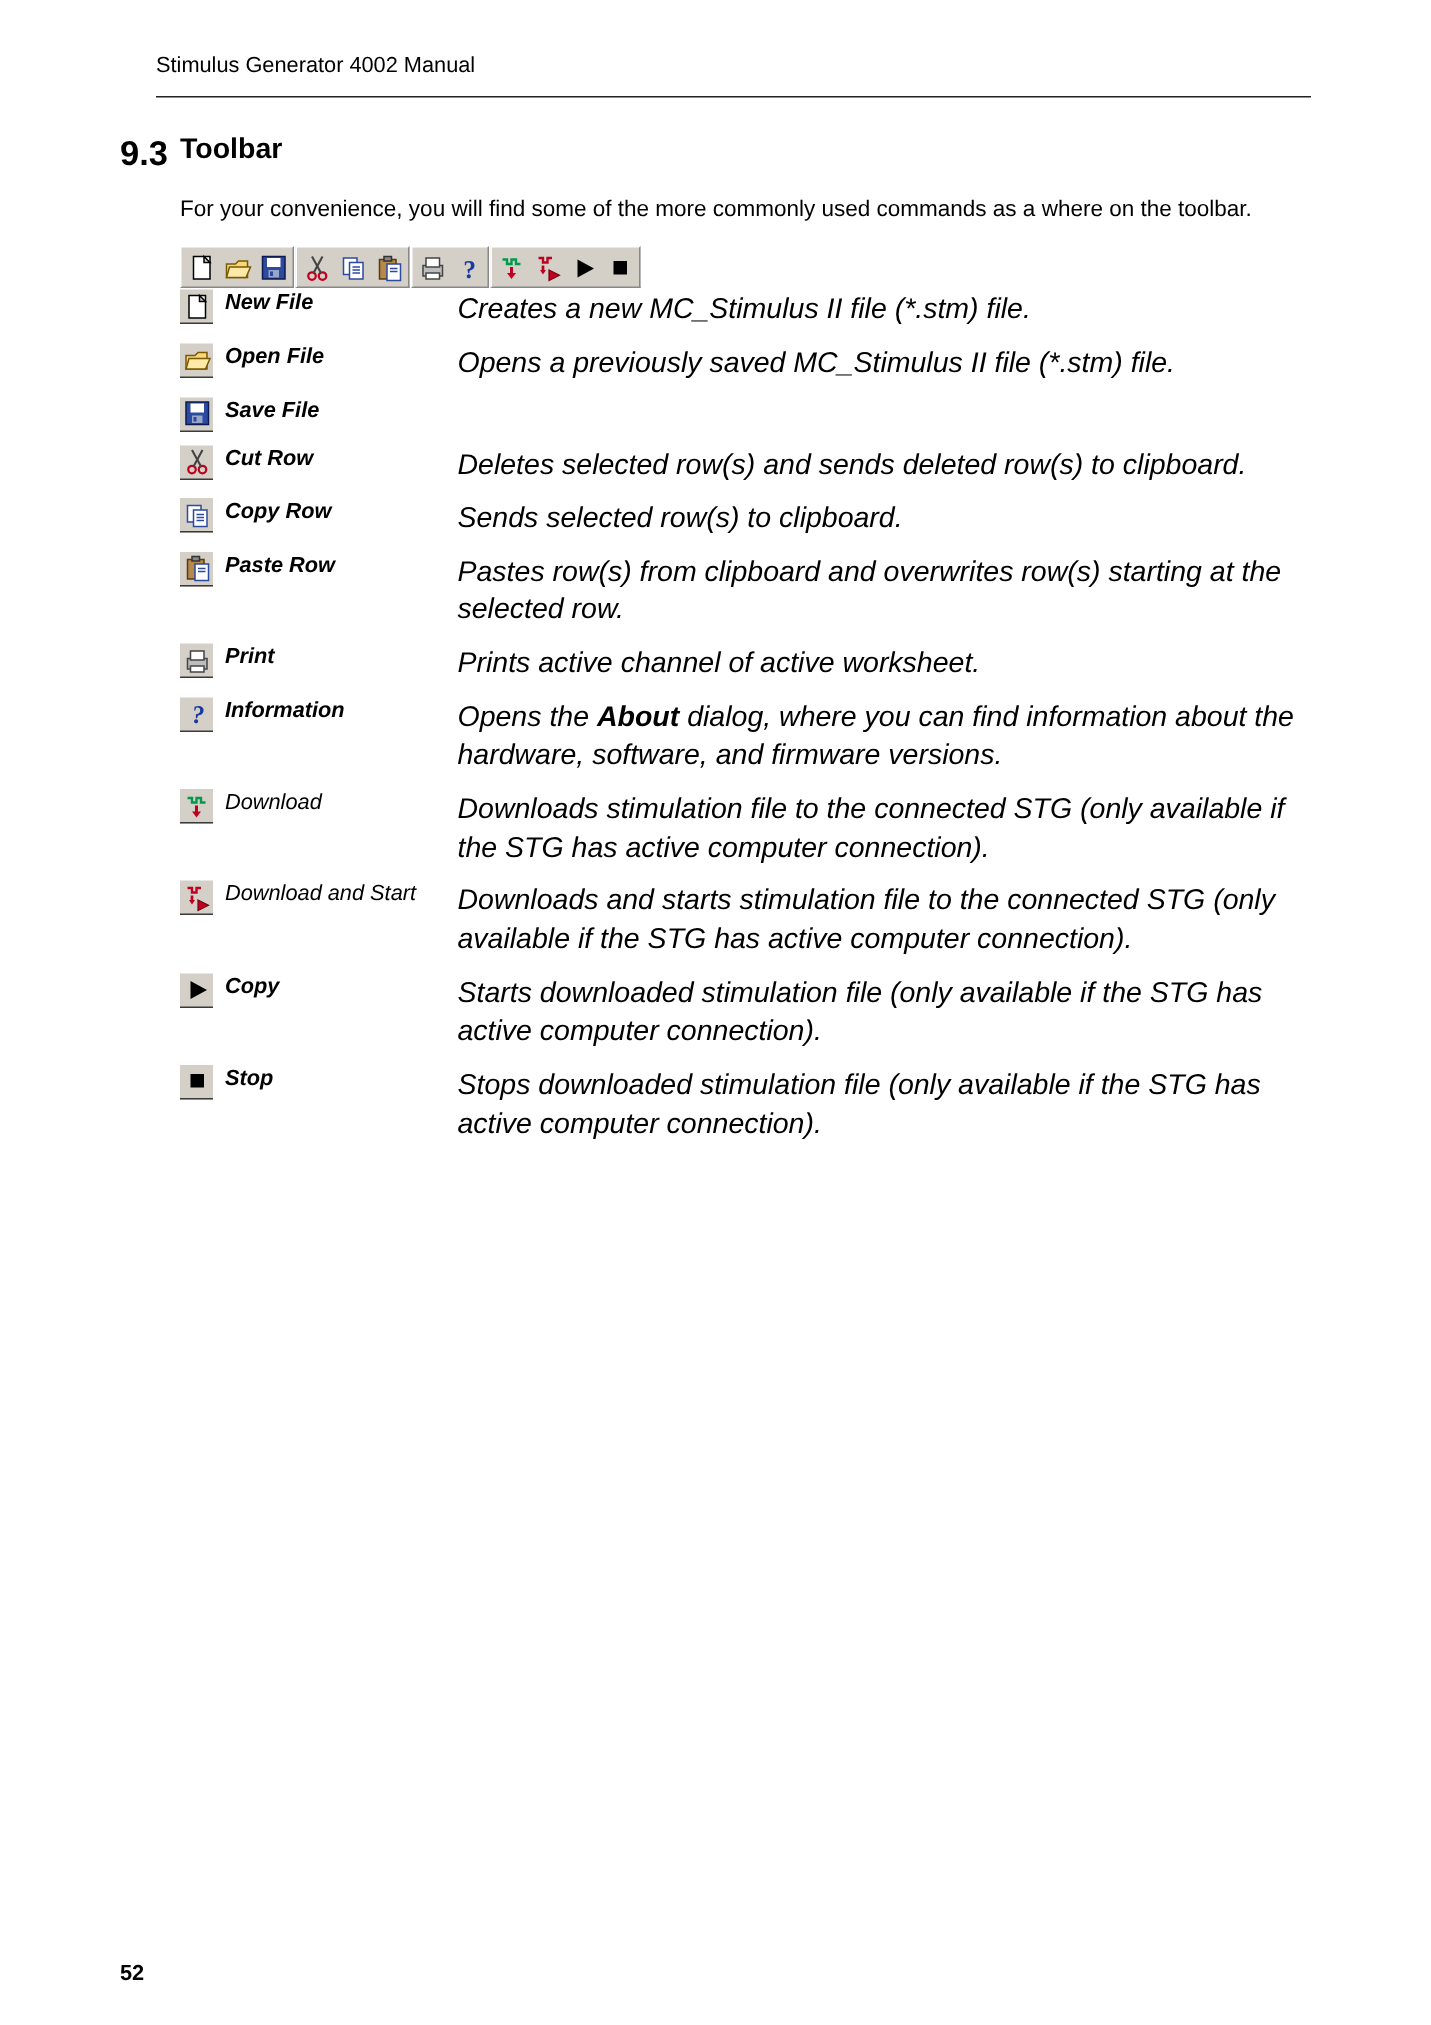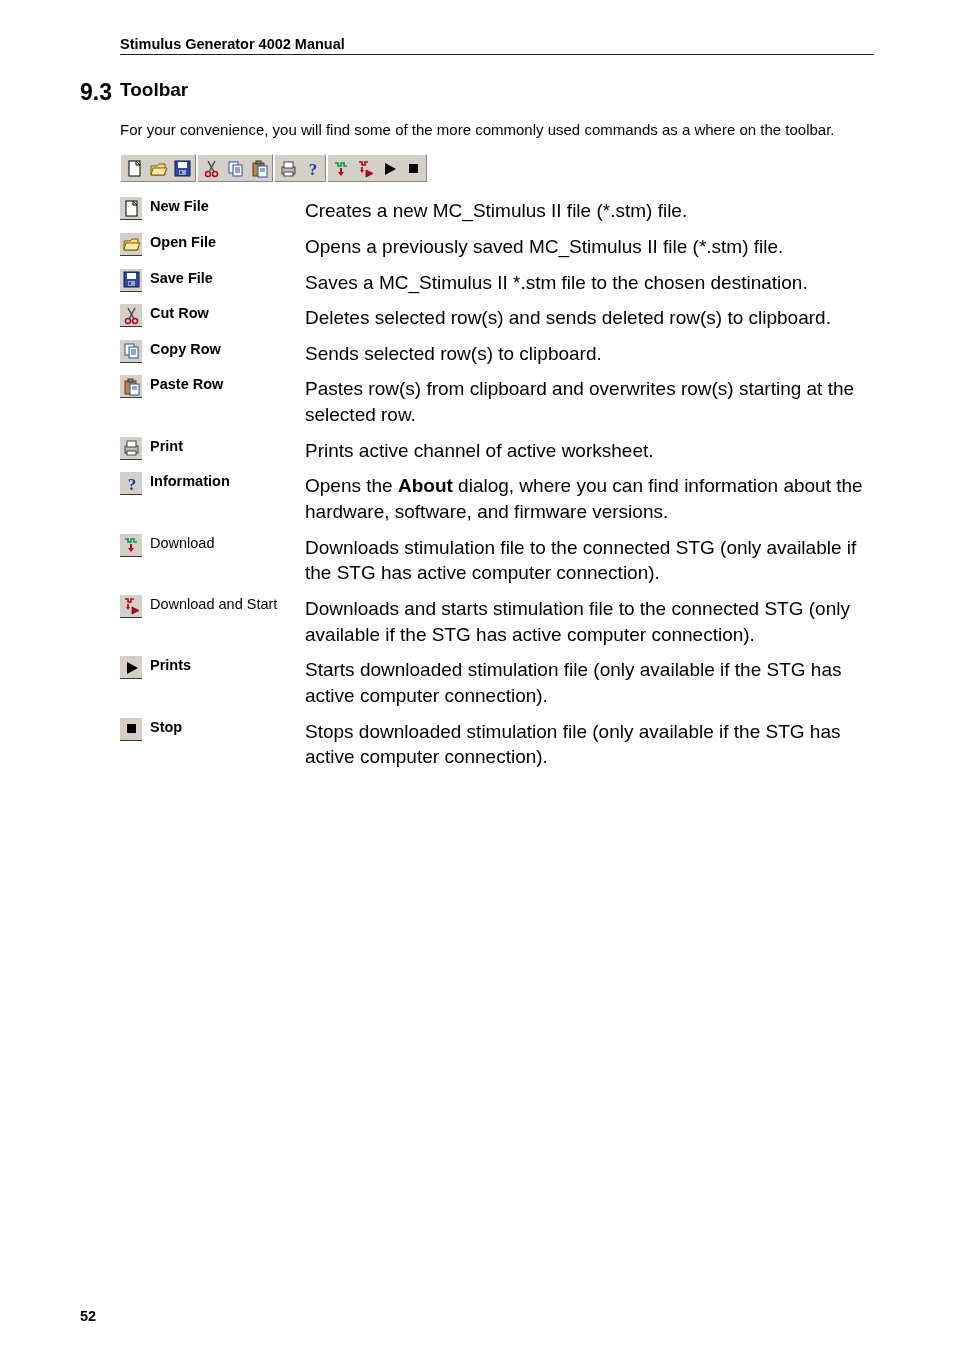--- a/index.html
+++ b/index.html
@@ -11,25 +11,25 @@
     width: 954px;
   }
   .page {
     width: 954px;
     height: 1350px;
     position: relative;
     box-sizing: border-box;
     padding: 36px 80px 0 80px;
   }
   .running-head {
-    font-weight: bold;
+    font-weight: normal;
     font-size: 14.5px;
-    padding-bottom: 2px;
+    padding-bottom: 12px;
     border-bottom: 1.5px solid #222;
-    margin-left: 40px;
+    margin-left: 24px;
   }
   .sec-row {
     display: flex;
     margin-top: 24px;
   }
   .sec-num {
     width: 40px;
     font-size: 23px;
     font-weight: bold;
   }
@@ -63,21 +63,21 @@
     height: 24px;
     display: flex;
     align-items: center;
     justify-content: center;
     background: #d4d0c8;
     box-sizing: border-box;
   }
   .tb-btn svg { display: block; }
   .def-list {
     margin-left: 40px;
-    margin-top: 14px;
+    font-style: italic;
   }
   .def-row {
     display: flex;
     align-items: flex-start;
     margin-bottom: 8px;
   }
   .def-icon {
     width: 30px;
     flex: 0 0 30px;
     display: flex;
@@ -313,21 +313,20 @@
       </div>
       <div class="def-row">
         <div class="def-icon">
           <div class="ibox">
             <svg width="19" height="19" viewBox="0 0 19 19">
               <use href="#ic-save-file"></use>
             </svg>
           </div>
         </div>
         <div class="def-term">Save File</div>
-        <div class="def-desc">Saves a MC_Stimulus II *.stm file to the chosen destination.</div>
       </div>
       <div class="def-row">
         <div class="def-icon">
           <div class="ibox">
             <svg width="19" height="19" viewBox="0 0 19 19">
               <use href="#ic-cut"></use>
             </svg>
           </div>
         </div>
         <div class="def-term">Cut Row</div>
@@ -400,21 +399,21 @@
         <div class="def-desc">Downloads and starts stimulation file to the connected STG (only available if the STG has active computer connection).</div>
       </div>
       <div class="def-row">
         <div class="def-icon">
           <div class="ibox">
             <svg width="19" height="19" viewBox="0 0 19 19">
               <use href="#ic-play"></use>
             </svg>
           </div>
         </div>
-        <div class="def-term">Prints</div>
+        <div class="def-term">Copy</div>
         <div class="def-desc">Starts downloaded stimulation file (only available if the STG has active computer connection).</div>
       </div>
       <div class="def-row">
         <div class="def-icon">
           <div class="ibox">
             <svg width="19" height="19" viewBox="0 0 19 19">
               <use href="#ic-stop"></use>
             </svg>
           </div>
         </div>

